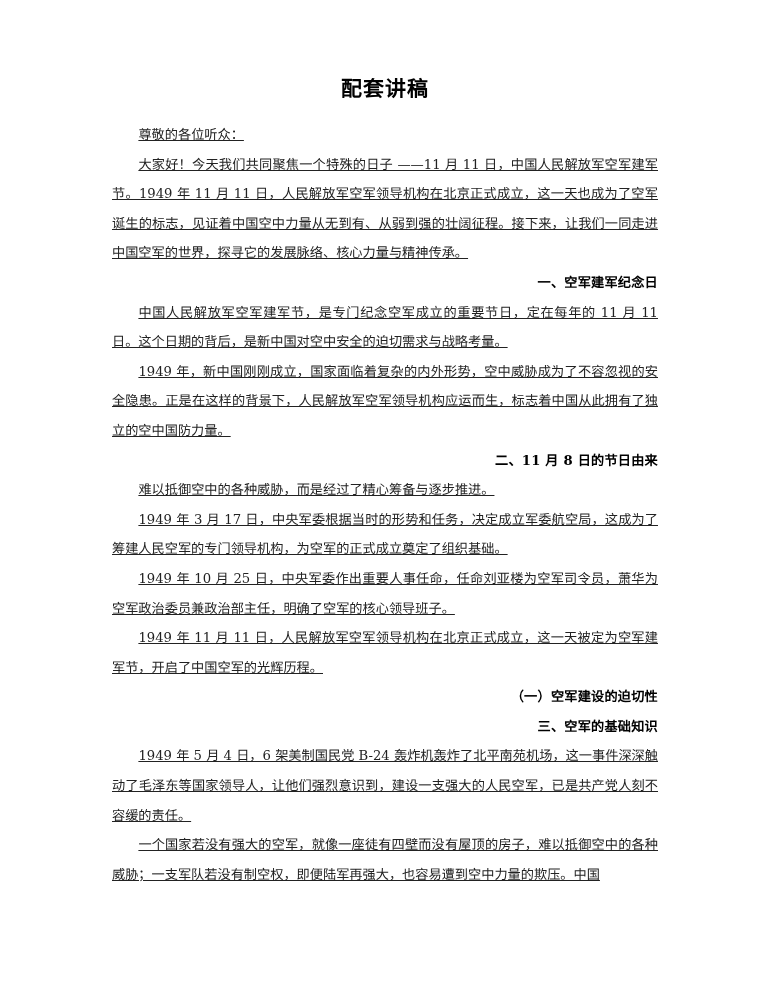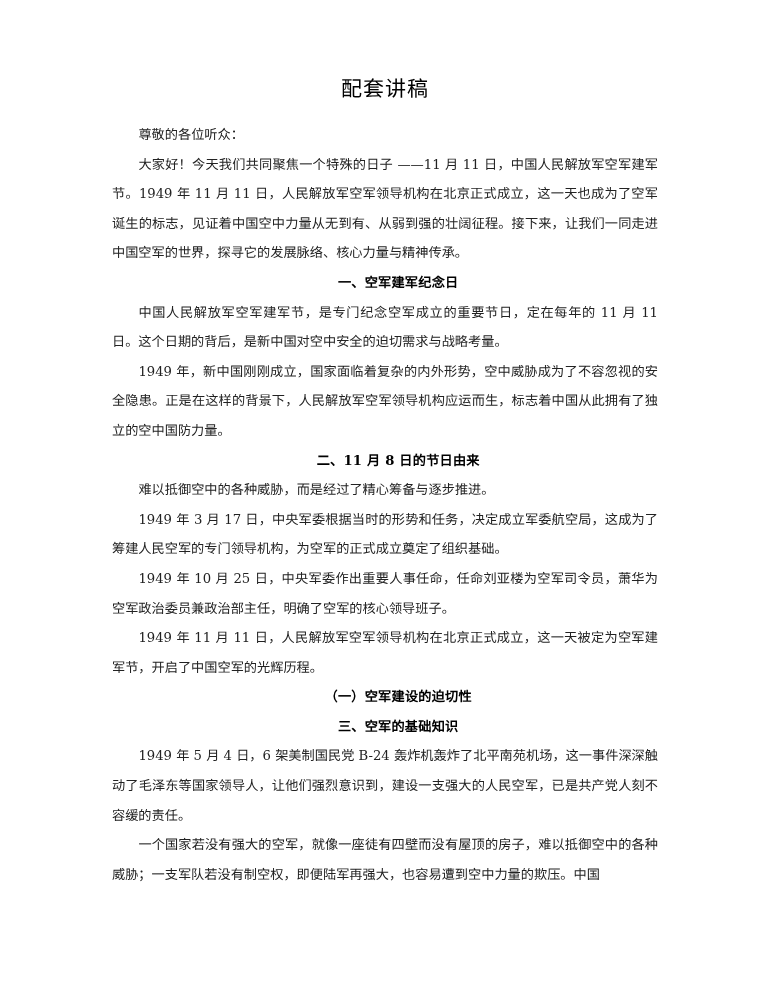--- a/index.html
+++ b/index.html
@@ -27,48 +27,49 @@
 
   #content {
     position: absolute;
     left: 112px;
     top: 72px;
     width: 546px;
   }
 
   .doc-title {
     font-size: 21px;
-    font-weight: normal;
+    font-weight: bold;
     text-align: center;
     line-height: 34px;
     margin: 0 0 14px 0;
     letter-spacing: 1px;
     font-family: "DejaVu Serif", "Liberation Serif", serif;
     color: #000000;
   }
 
   .para {
     font-size: 13.2px;
     line-height: 29.6px;
     margin: 0;
     text-align: justify;
     text-justify: inter-ideograph;
     text-indent: 2em;
     color: #222222;
     word-break: break-all;
+    text-decoration: underline;
   }
 
   .heading {
     font-size: 13.2px;
     line-height: 29.6px;
     margin: 0;
     font-weight: bold;
     text-indent: 2em;
     color: #000000;
-    text-align: center;
+    text-align: right;
     letter-spacing: 0.2px;
   }
 </style>
 </head>
 <body>
 
 <div id="page">
   <div id="content">
     <h1 class="doc-title">配套讲稿</h1>
     <div id="blocks">

